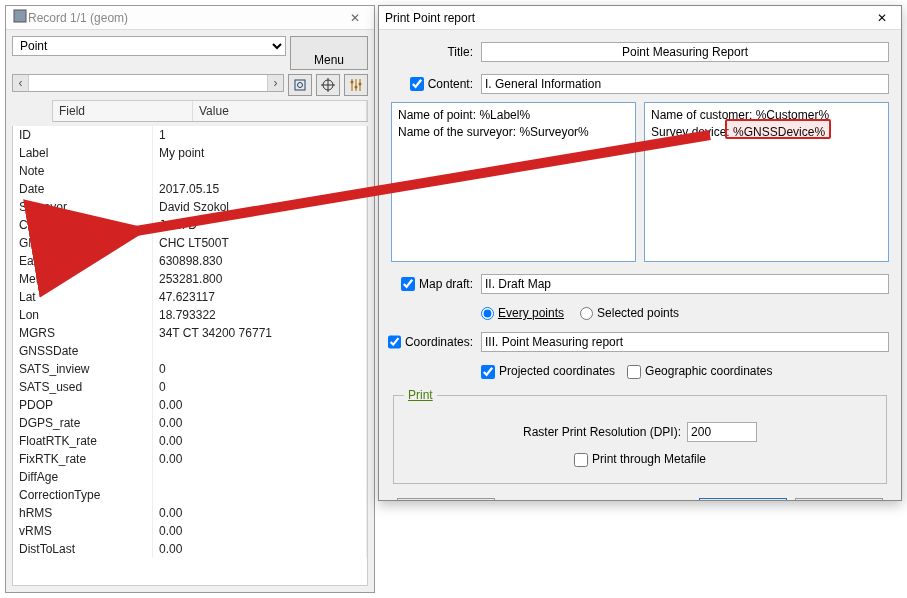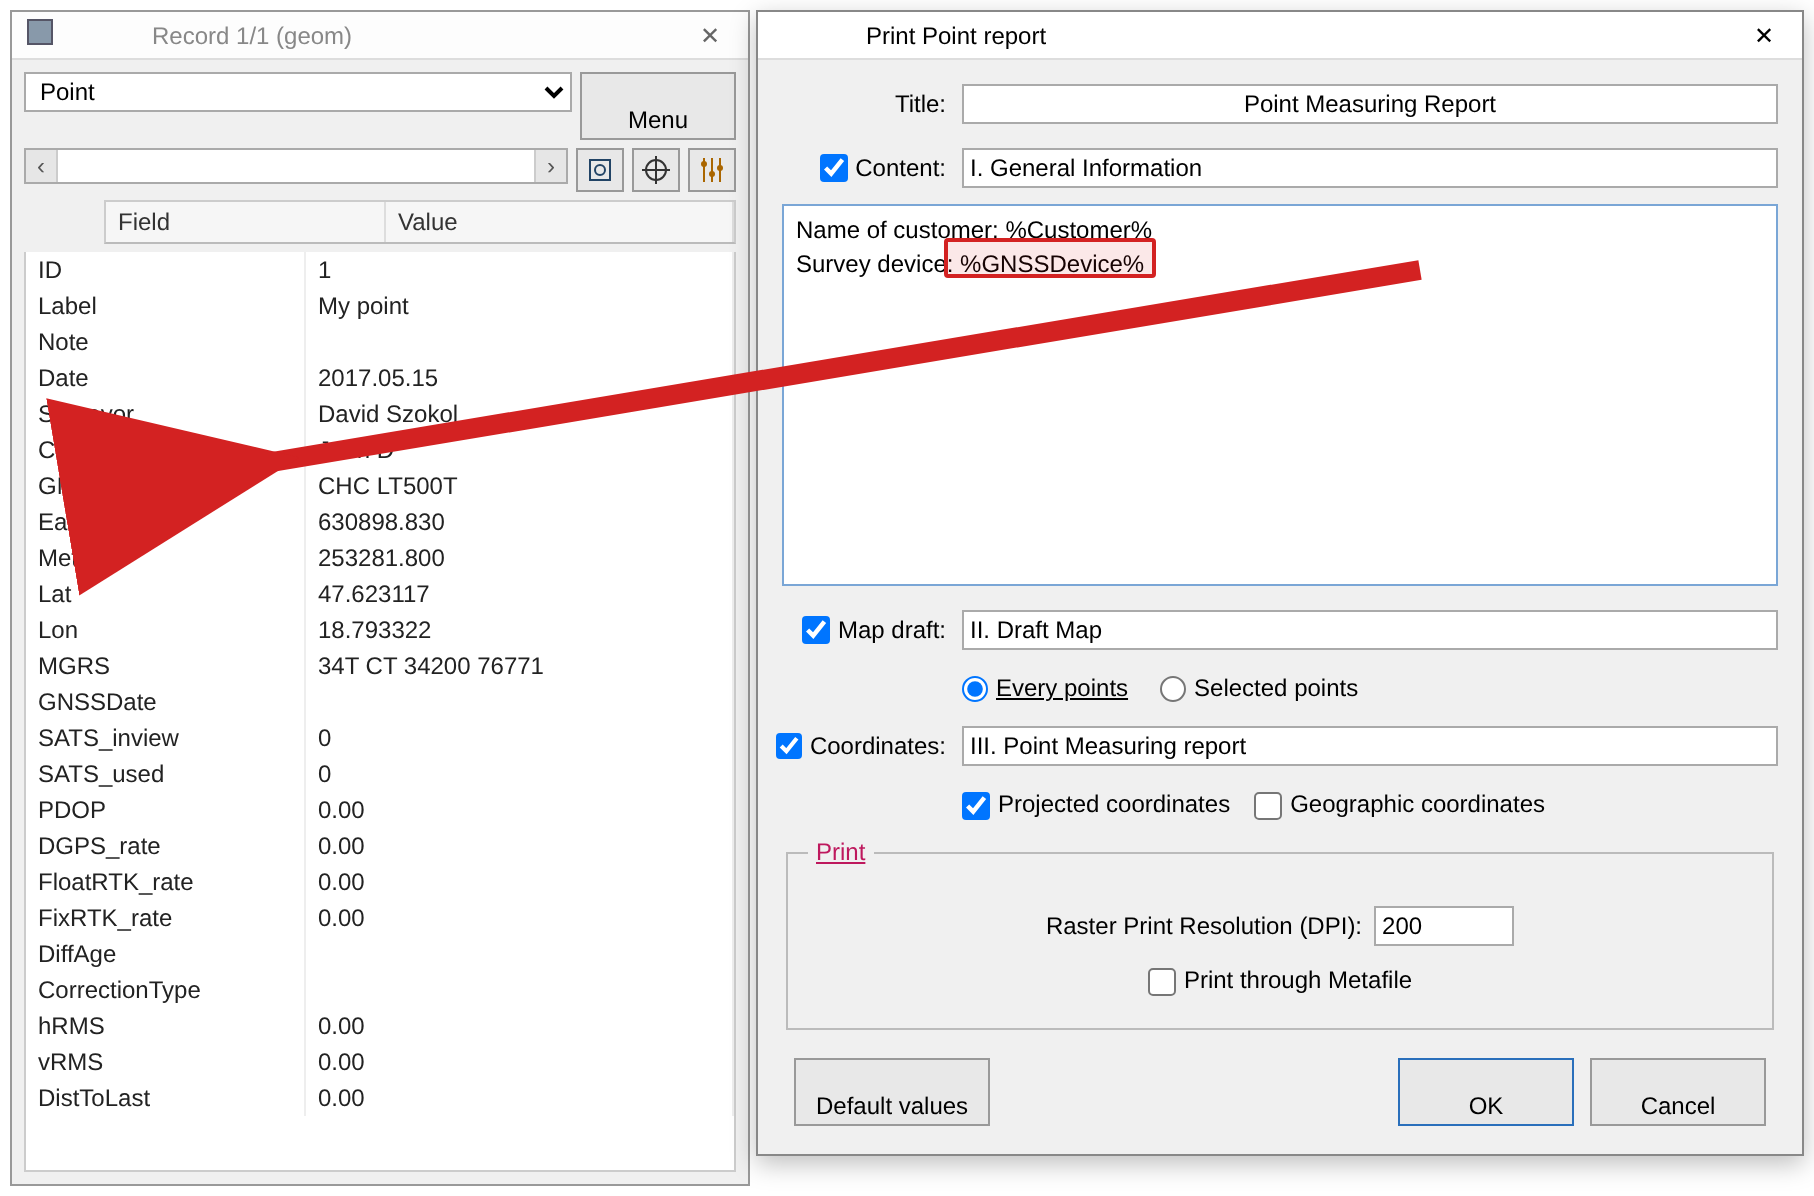--- a/index.html
+++ b/index.html
@@ -1,19 +1,19 @@
 <!DOCTYPE html>
 <html><head>
 <meta charset="utf-8">
 <style>
   * { box-sizing: border-box; font-family: "Segoe UI", Tahoma, sans-serif; font-size: 12px; }
   body { margin:0; padding:0; background:#fff; width:907px; height:598px; position:relative; overflow:hidden;}
   .window { position:absolute; border:1px solid #999; background:#f0f0f0; display:flex; flex-direction:column; }
   .titlebar { height:24px; display:flex; align-items:center; padding:0 6px; background:#fdfdfd; border-bottom:1px solid #ddd; color:#888;}
-  .titlebar .title { flex:1; padding-left:0;margin-left:48px;}
+  .titlebar .title { flex:1; padding-left:0;}
   .titlebar .close { width:26px; text-align:center; color:#666; cursor:default;}
   .content { padding:6px; flex:1; display:flex; flex-direction:column; gap:4px; overflow:hidden;}
   .row { display:flex; gap:4px; }
   select, input[type=text] { border:1px solid #aaa; background:#fff; height:20px; padding:1px 3px; font-size:12px;}
   button.std { background:#e8e8e8; border:1px solid #999; height:22px; padding:16px 10px; cursor:default;}
   .iconbtn { width:24px; height:22px; border:1px solid #999; background:#e8e8e8; display:inline-flex; align-items:center; justify-content:center;}
   .smallscroll { border:1px solid #aaa; height:18px; flex:1; display:flex; align-items:center; background:#fff;}
   .smallscroll .chev{ width:16px; text-align:center; color:#555; background:#e6e6e6; border-right:1px solid #ccc; height:100%; display:flex; align-items:center; justify-content:center;}
   .smallscroll .chev:last-child{ border-right:none; border-left:1px solid #ccc;}
   .tablehead { display:flex; background:#f6f6f6; border:1px solid #ccc; border-bottom:1px solid #bbb;margin-left:40px;}
@@ -27,21 +27,21 @@
   
   .dlg { position:absolute; border:1px solid #888; background:#f0f0f0; display:flex; flex-direction:column; box-shadow:0 4px 12px rgba(0,0,0,.25);}
   .dlg .titlebar{ color:#000; background:#fff;}
   .formrow{ display:flex; align-items:center; margin:4px 0;}
   .formrow .lbl{ width:90px; text-align:right; padding-right:8px; color:#000;}
   .formrow input.fill{ flex:1;}
   .chk{ width:14px;height:14px;margin:0 4px 0 0;vertical-align:middle;}
   .twoboxes{ display:flex; gap:8px; flex:1; min-height:160px;}
   .textpane{ flex:1; border:1px solid #7aa6d6; background:#fff; padding:4px 6px; color:#000; line-height:1.45; overflow:auto;}
   .fieldset{ border:1px solid #bbb; margin:8px 2px 4px; padding:10px 12px 12px; position:relative;}
-  .fieldset .legend{ position:absolute; top:-8px; left:10px; background:#f0f0f0; padding:0 4px; color:#be185d;text-decoration:underline;}
+  .fieldset .legend{ position:absolute; top:-8px; left:10px; background:#f0f0f0; padding:0 4px; color:#4d7c0f;text-decoration:underline;}
   .buttonbar{ display:flex; gap:8px; padding:6px; align-items:center;}
   .buttonbar .spacer{ flex:1;}
   .highlightRed{ border:2px solid #d32222; background:rgba(211,34,34,.10); border-radius:2px; position:absolute; pointer-events:none;}
   
   .arrow-svg{ position:absolute; left:0; top:0; width:907px; height:598px; pointer-events:none; z-index:100;}
   
   svg.ic{width:16px;height:16px;}
   .radio{width:13px;height:13px;margin:0 4px 0 0;vertical-align:middle;}
 </style>
 </head>
@@ -192,39 +192,43 @@
           <div class="td col-v">0.00</div>
         </div>
         <div class="tr">
           <div class="td col-f">DistToLast</div>
           <div class="td col-v">0.00</div>
         </div>
       </div>
   </div>
 </div>
 
-<div class="dlg" style="left:378px; top:5px; width:524px; height:573px;">
+<div class="dlg" style="left:378px; top:5px; width:524px; height:496px;">
   <div class="titlebar">
     <span class="title" style="color:#000">Print Point report</span>
     <span class="close" style="color:#000">✕</span>
   </div>
   <div class="content" style="padding:8px 12px;">
     <div class="formrow">
       <span class="lbl">Title:</span>
       <input type="text" class="fill" style="text-align: center;" value="Point Measuring Report">
     </div>
     <div class="formrow">
       <span class="lbl" style="display:flex;align-items:center;justify-content:flex-end;">
         <input type="checkbox" class="chk" checked="" style="">
         <span>Content:</span>
       </span>
       <input type="text" class="fill" value="I. General Information" style="">
     </div>
 
     <div class="twoboxes">
+      <div class="textpane">
+        <div id="lp1">Name of point: %Label%</div>
+        <div id="lp2">Name of the surveyor: %Surveyor%</div>
+      </div>
       <div class="textpane" style="position:relative;">
         <div>Name of customer: %Customer%</div>
         <div>
           <span>Survey device: </span><span id="gnss-placeholder">%GNSSDevice%</span>
         </div>
         <div class="highlightRed" style="left:80px; top:16px; width:106px; height:20px;"></div>
       </div>
     </div>
 
     <div class="formrow" style="margin-top:8px;">

